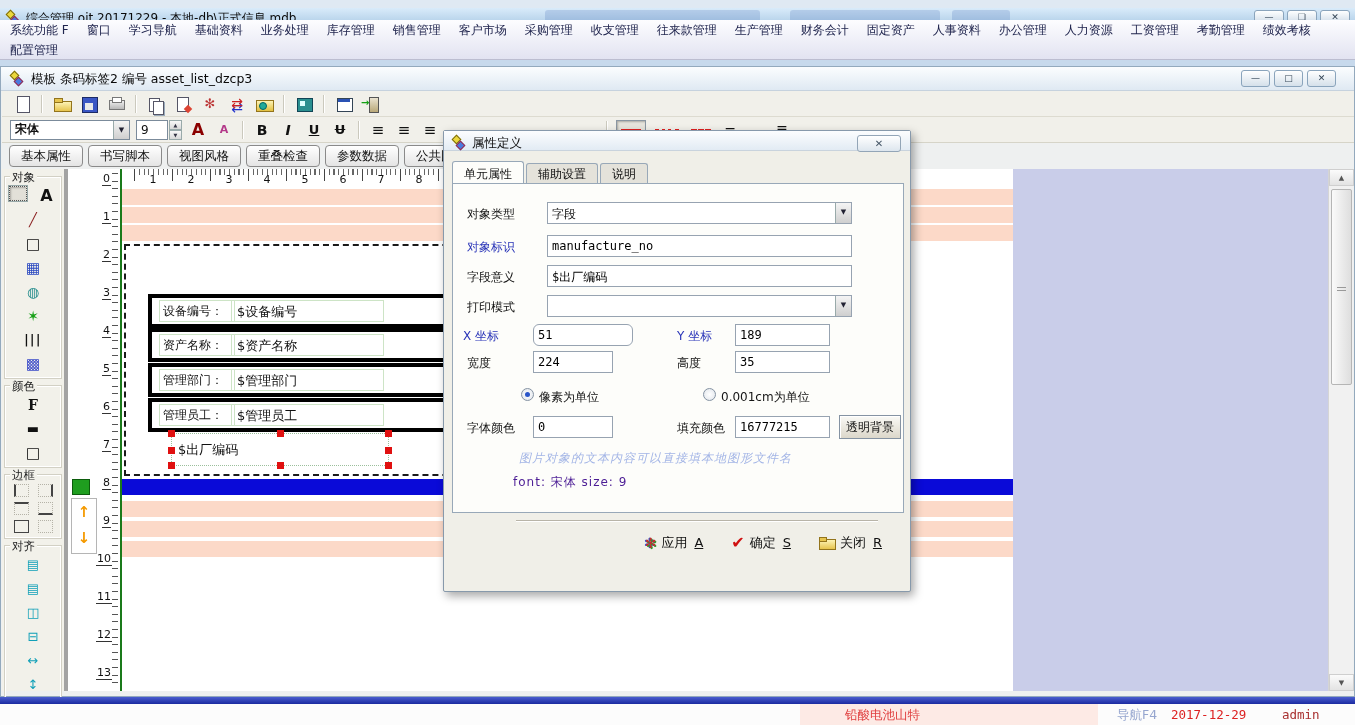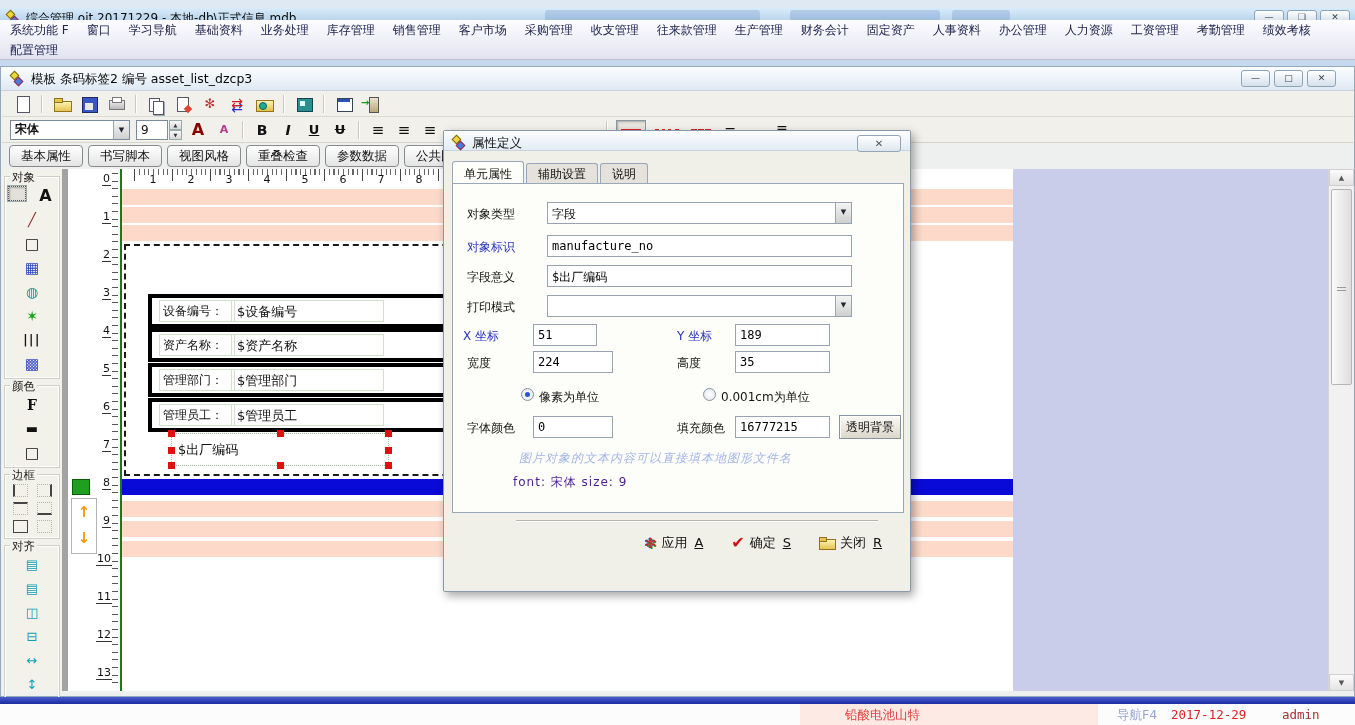--- a/index.html
+++ b/index.html
@@ -89,21 +89,21 @@
   .lnr-dot{width:30px;}.lnr-dot::after{content:"";position:absolute;left:3px;right:3px;top:9px;border-top:3px dotted #e02020;}
   .lnr-dash{width:26px;}.lnr-dash::after{content:"";position:absolute;left:3px;right:3px;top:9px;border-top:3px dashed #e02020;}
   .ln-dbl,.ln-tri{font-size:14px;}  .ln-low{font-size:13px;}
 
   
   .tabrow{position:absolute;left:1px;top:76px;width:1328px;height:26px;background:#eef0f0;display:flex;gap:5px;padding:2px 0 0 7px;}
   .tabbtn{height:22px;padding:0 11px;line-height:20px;border:1px solid #8a8a8a;border-radius:4px;
     background:linear-gradient(#ffffff,#e4e4e4);font-size:12.5px;color:#111;flex:0 0 auto;}
 
   
-  .sidebar{position:absolute;left:1px;top:102px;width:66px;height:522px;background:#f2f1ea;border-right:6px solid #a3a3a3;text-align:center;}
+  .sidebar{position:absolute;left:1px;top:102px;width:66px;height:522px;background:#f2f1ea;border-right:4px solid #a3a3a3;text-align:center;}
   .sgroup{position:relative;margin:8px 3px 0 3px;border:1px solid #fff;outline:1px solid #d2d0c4;padding:8px 1px 4px 1px;}
   .sgroup .cap{position:absolute;top:-8px;left:4px;background:#f2f1ea;padding:0 2px;font-size:11.5px;color:#222;}
   .sicons{display:flex;flex-wrap:wrap;justify-content:center;column-gap:9px;row-gap:5px;}
   .sic{width:22px;height:19px;display:flex;align-items:center;justify-content:center;font-size:13px;color:#111;}
   .ico-select{width:18px;height:15px;border:1px dotted #555;background:#e2e0d8;box-shadow:inset 1px 1px 2px rgba(0,0,0,.25),0 0 0 1px #9aa;}
   .ico-text{font-weight:bold;font-size:16px;}
   .ico-lineg{color:#8b2020;font-weight:bold;}
   .ico-rectg{font-size:15px;}
   .ico-table{color:#2a48c0;font-size:15px;}
   .ico-img{color:#1f8a8a;font-size:14px;}
@@ -511,21 +511,21 @@
       <span class="dlab" style="left:14px;top:85px;">字段意义</span>
       <div class="din" style="left:94px;top:81px;width:305px;">$出厂编码</div>
 
       <span class="dlab" style="left:14px;top:115px;">打印模式</span>
       <div class="dcombo" style="left:94px;top:111px;width:305px;">
         <span class="cv"></span>
         <span class="combo-arrow">▼</span>
       </div>
 
       <span class="dlab blue" style="left:10px;top:144px;">X 坐标</span>
-      <div class="din" style="left:80px;top:140px;width:64px;">51</div>
+      <div class="din" style="left:80px;top:140px;width:100px;border-radius:6px;">51</div>
       <span class="dlab blue" style="left:224px;top:144px;">Y 坐标</span>
       <div class="din" style="left:282px;top:140px;width:95px;">189</div>
 
       <span class="dlab" style="left:14px;top:171px;">宽度</span>
       <div class="din" style="left:80px;top:167px;width:80px;">224</div>
       <span class="dlab" style="left:224px;top:171px;">高度</span>
       <div class="din" style="left:282px;top:167px;width:95px;">35</div>
 
       <span class="radio sel" style="left:68px;top:204px;"></span>
       <span class="dlab" style="left:86px;top:205px;">像素为单位</span>

